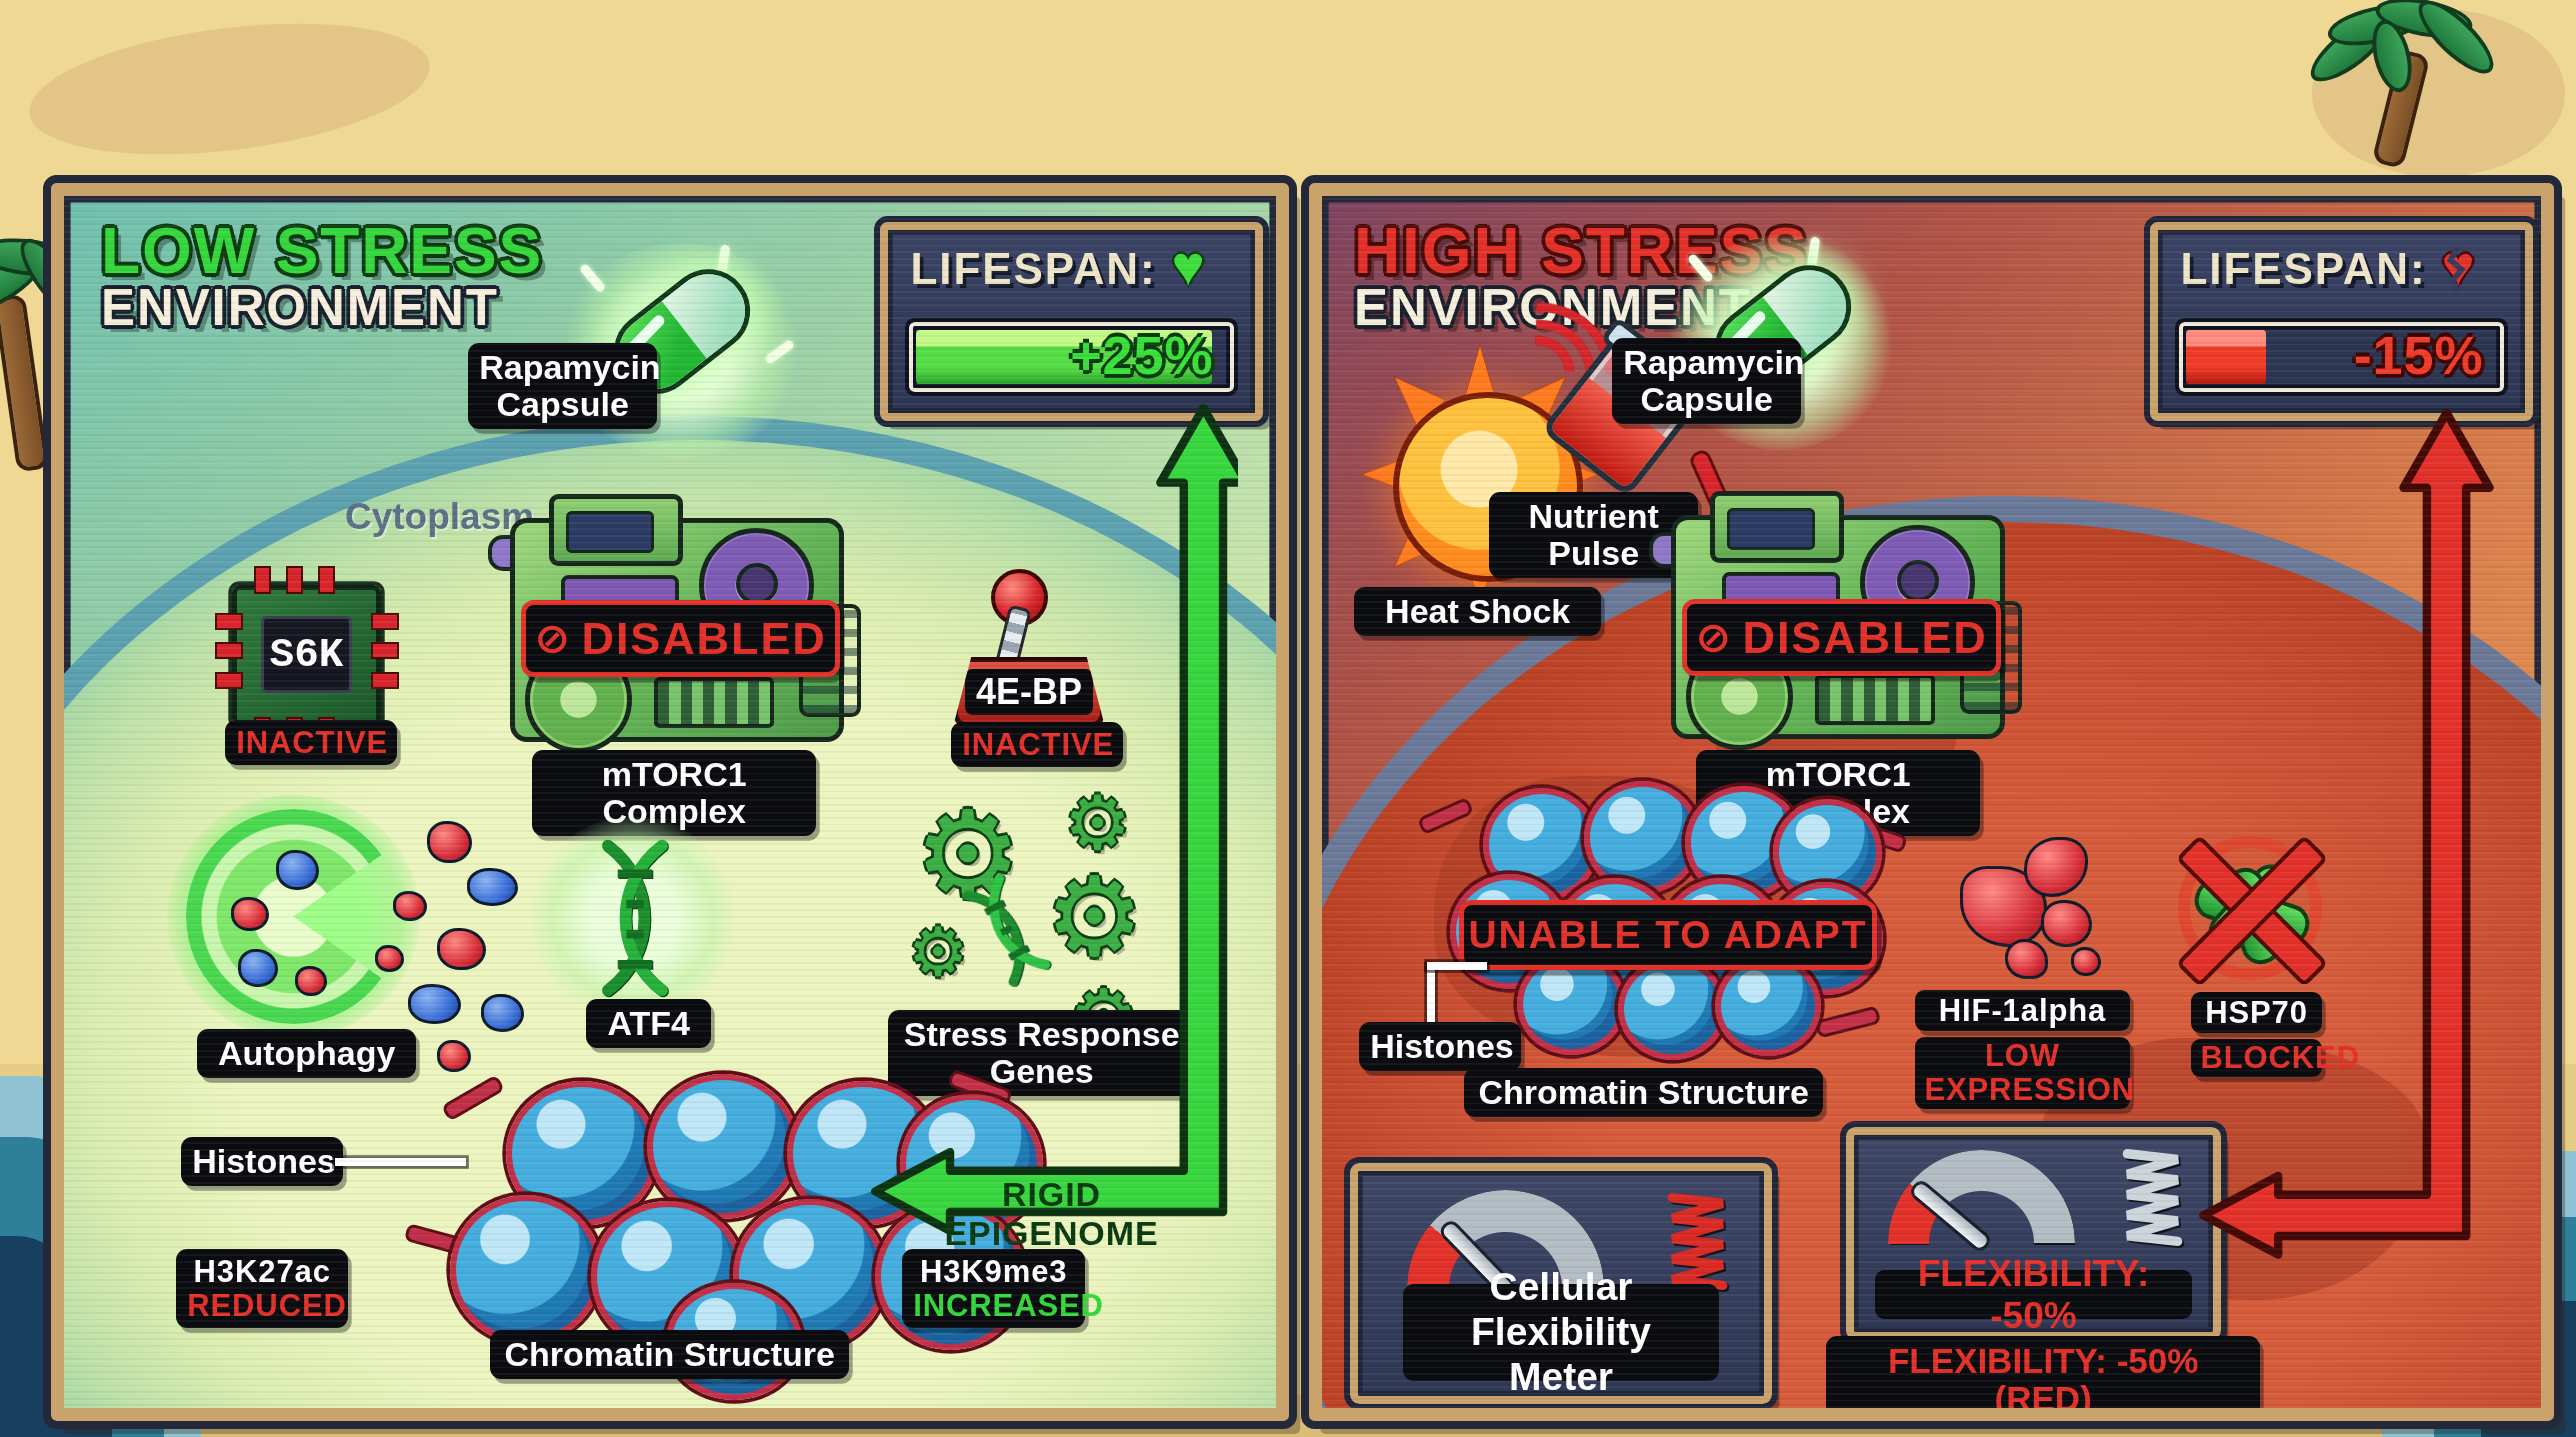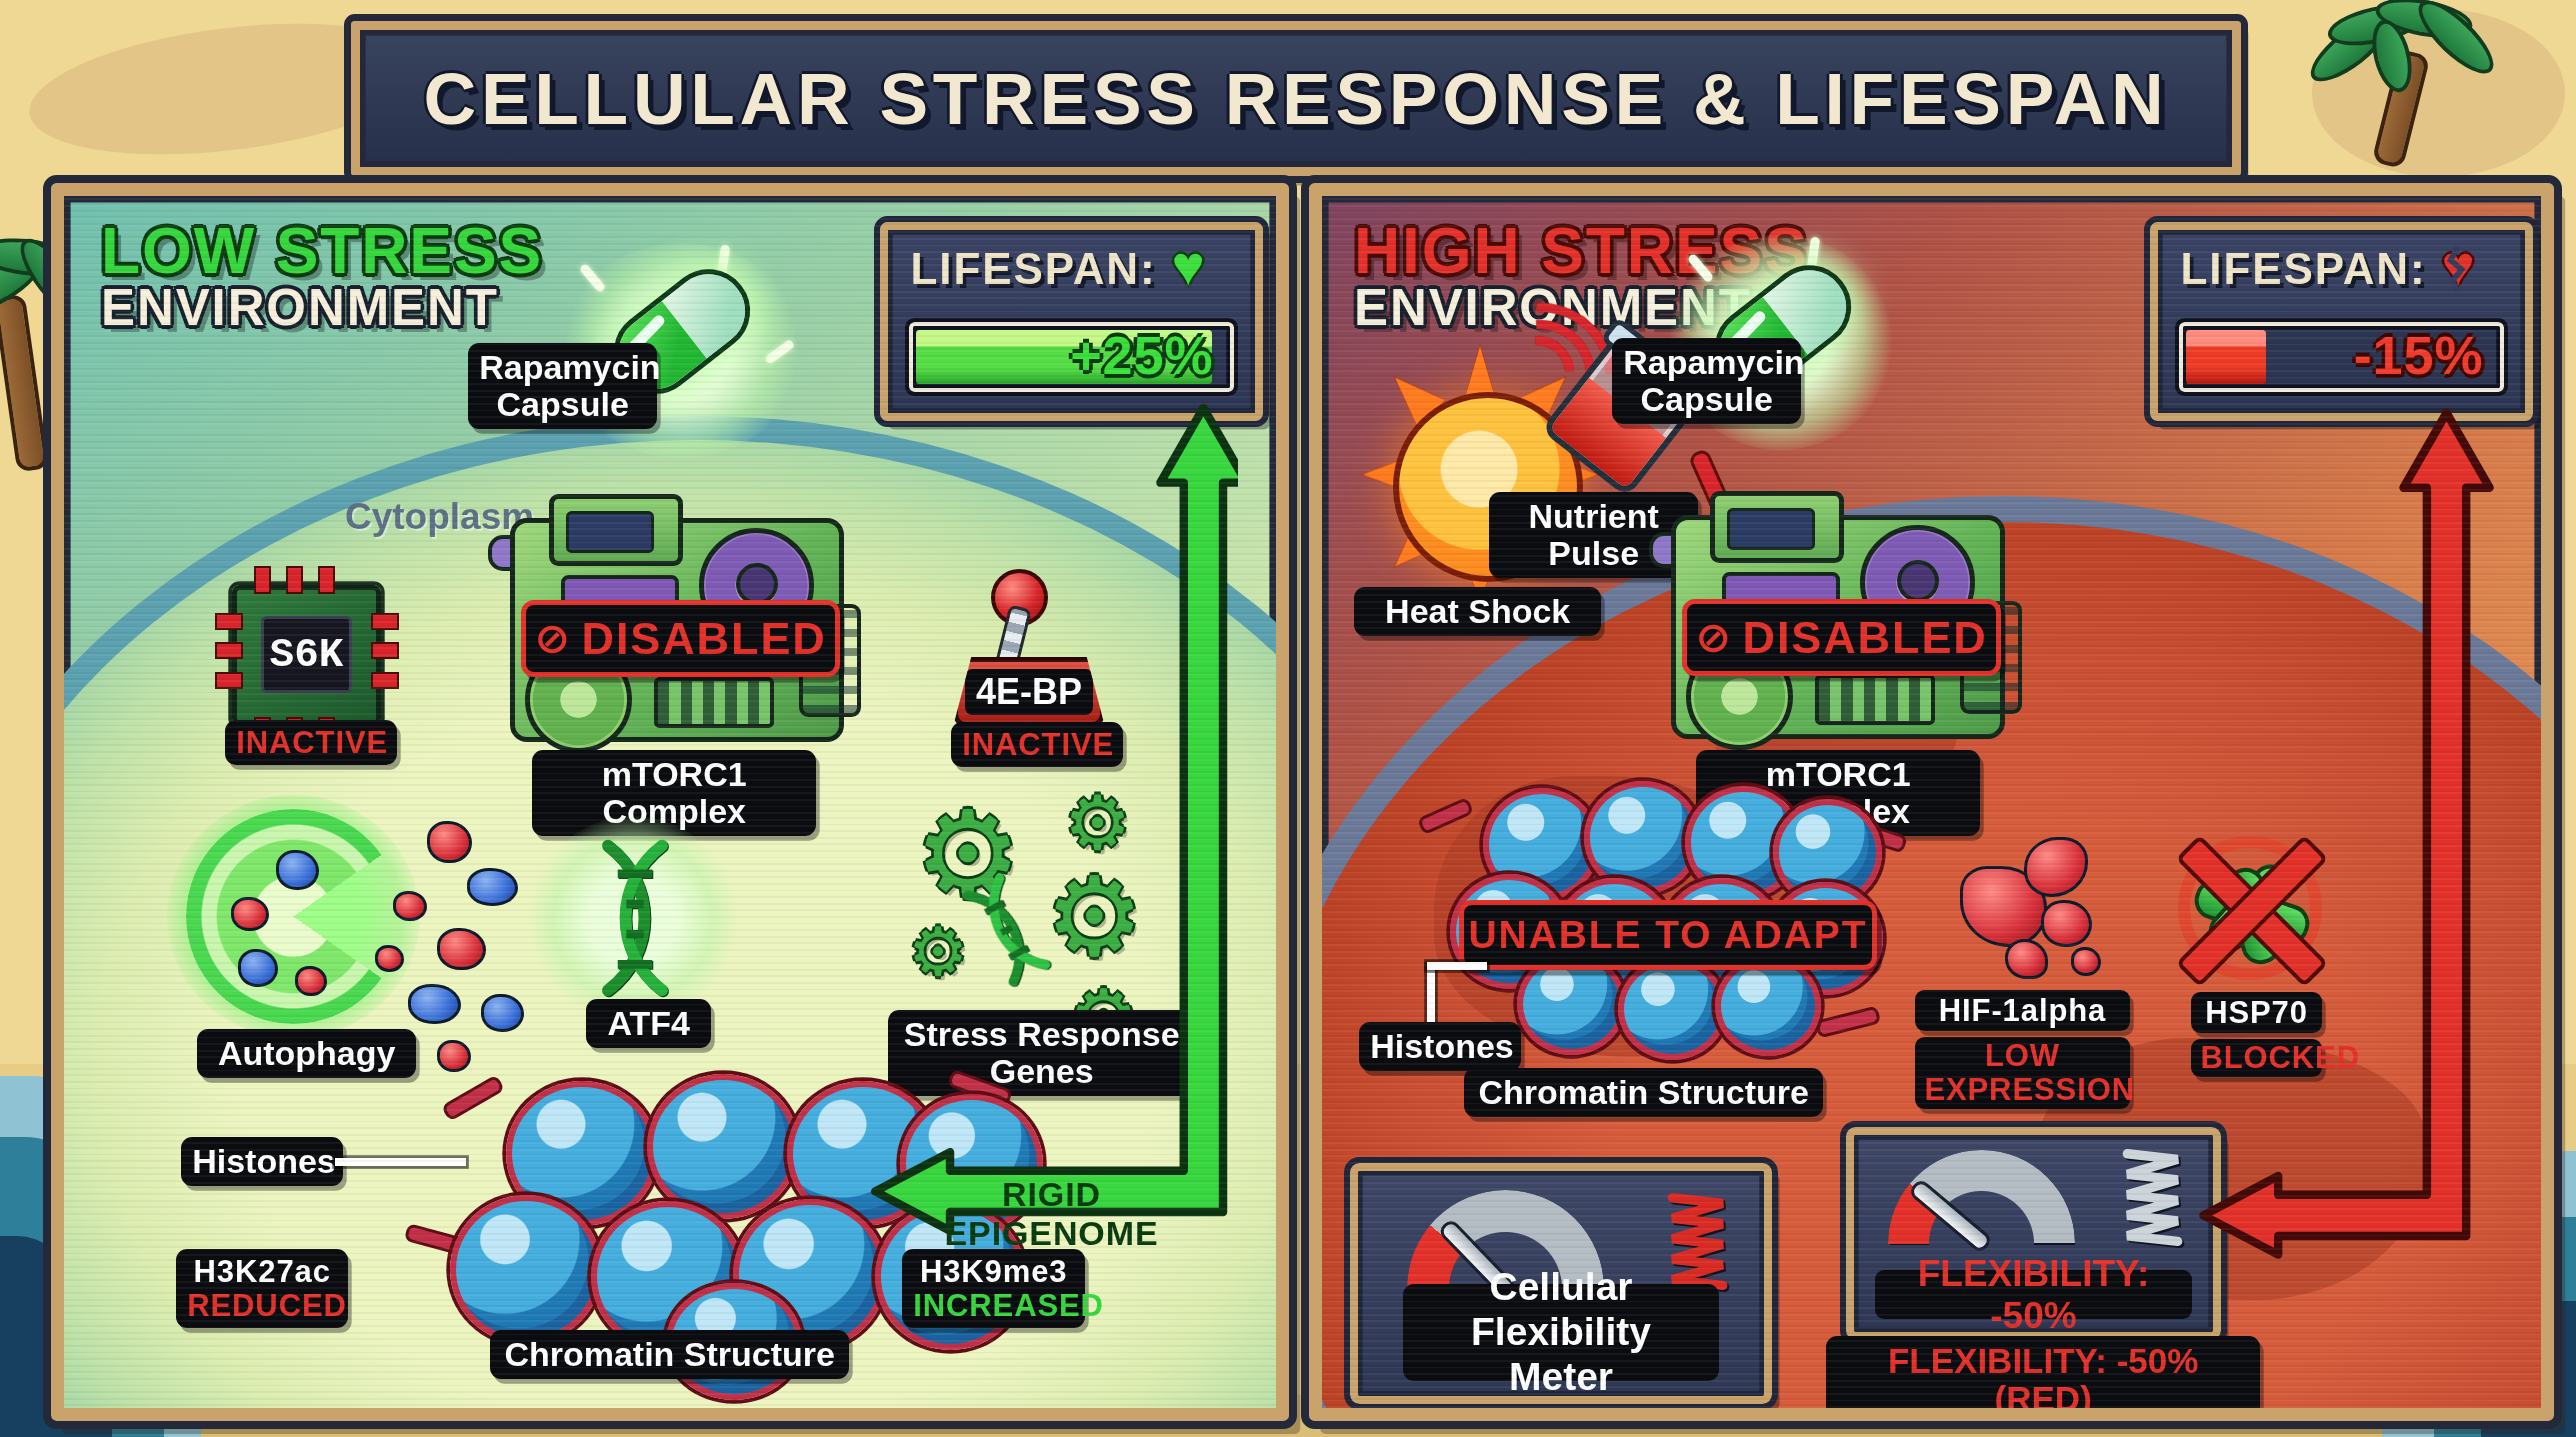--- a/index.html
+++ b/index.html
@@ -142,23 +142,20 @@
     <div class="frond" style="left:142px;top:13px;transform:rotate(44deg);"></div>
     <div class="frond" style="left:90px;top:32px;transform:rotate(76deg);width:66px;"></div>
   </div>
   <div class="abs" style="left:-32px;top:220px;width:150px;height:281px;">
     <div class="palm-trunk" style="left:37px;top:75px;height:168px;transform:rotate(-8deg);"></div>
     <div class="frond" style="left:-19px;top:47px;transform:rotate(-30deg);"></div>
     <div class="frond" style="left:9.4px;top:19px;transform:rotate(6deg);"></div>
     <div class="frond" style="left:37px;top:41px;transform:rotate(52deg);"></div>
   </div>
 
-  <div class="banner">
-    <div class="t">CELLULAR STRESS RESPONSE &amp; LIFESPAN</div>
-  </div>
 
   <div id="panelL" class="panel">
     <div class="cellL"></div>
 
     <div class="hdr" style="left:37px;top:24px;">
       <span class="l1 t-green">LOW STRESS</span>
       <span class="l2">ENVIRONMENT</span>
     </div>
 
     <div class="glow" style="left:496px;top:47px;width:243px;height:215px;"></div>

